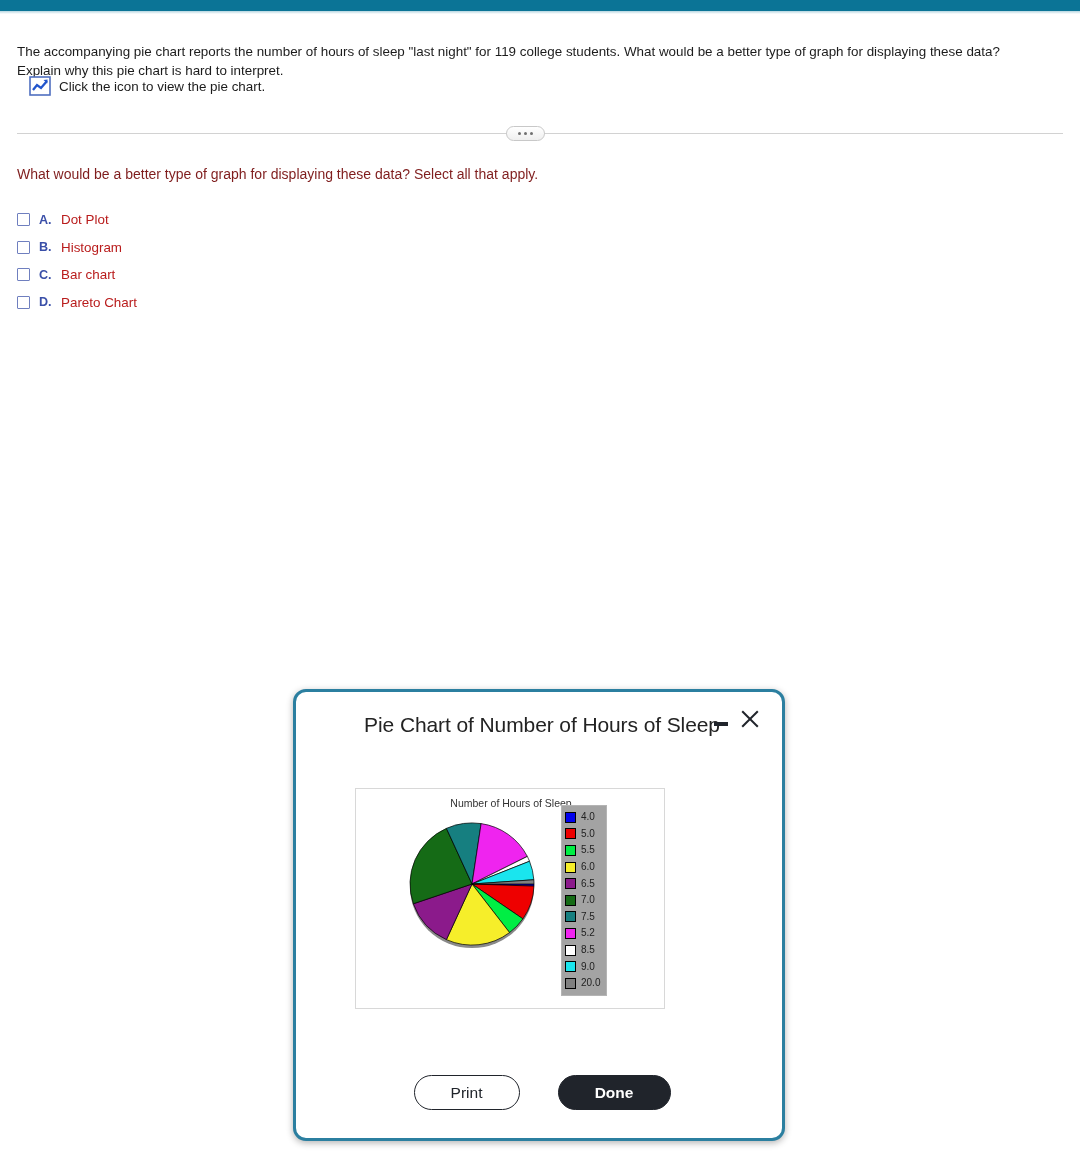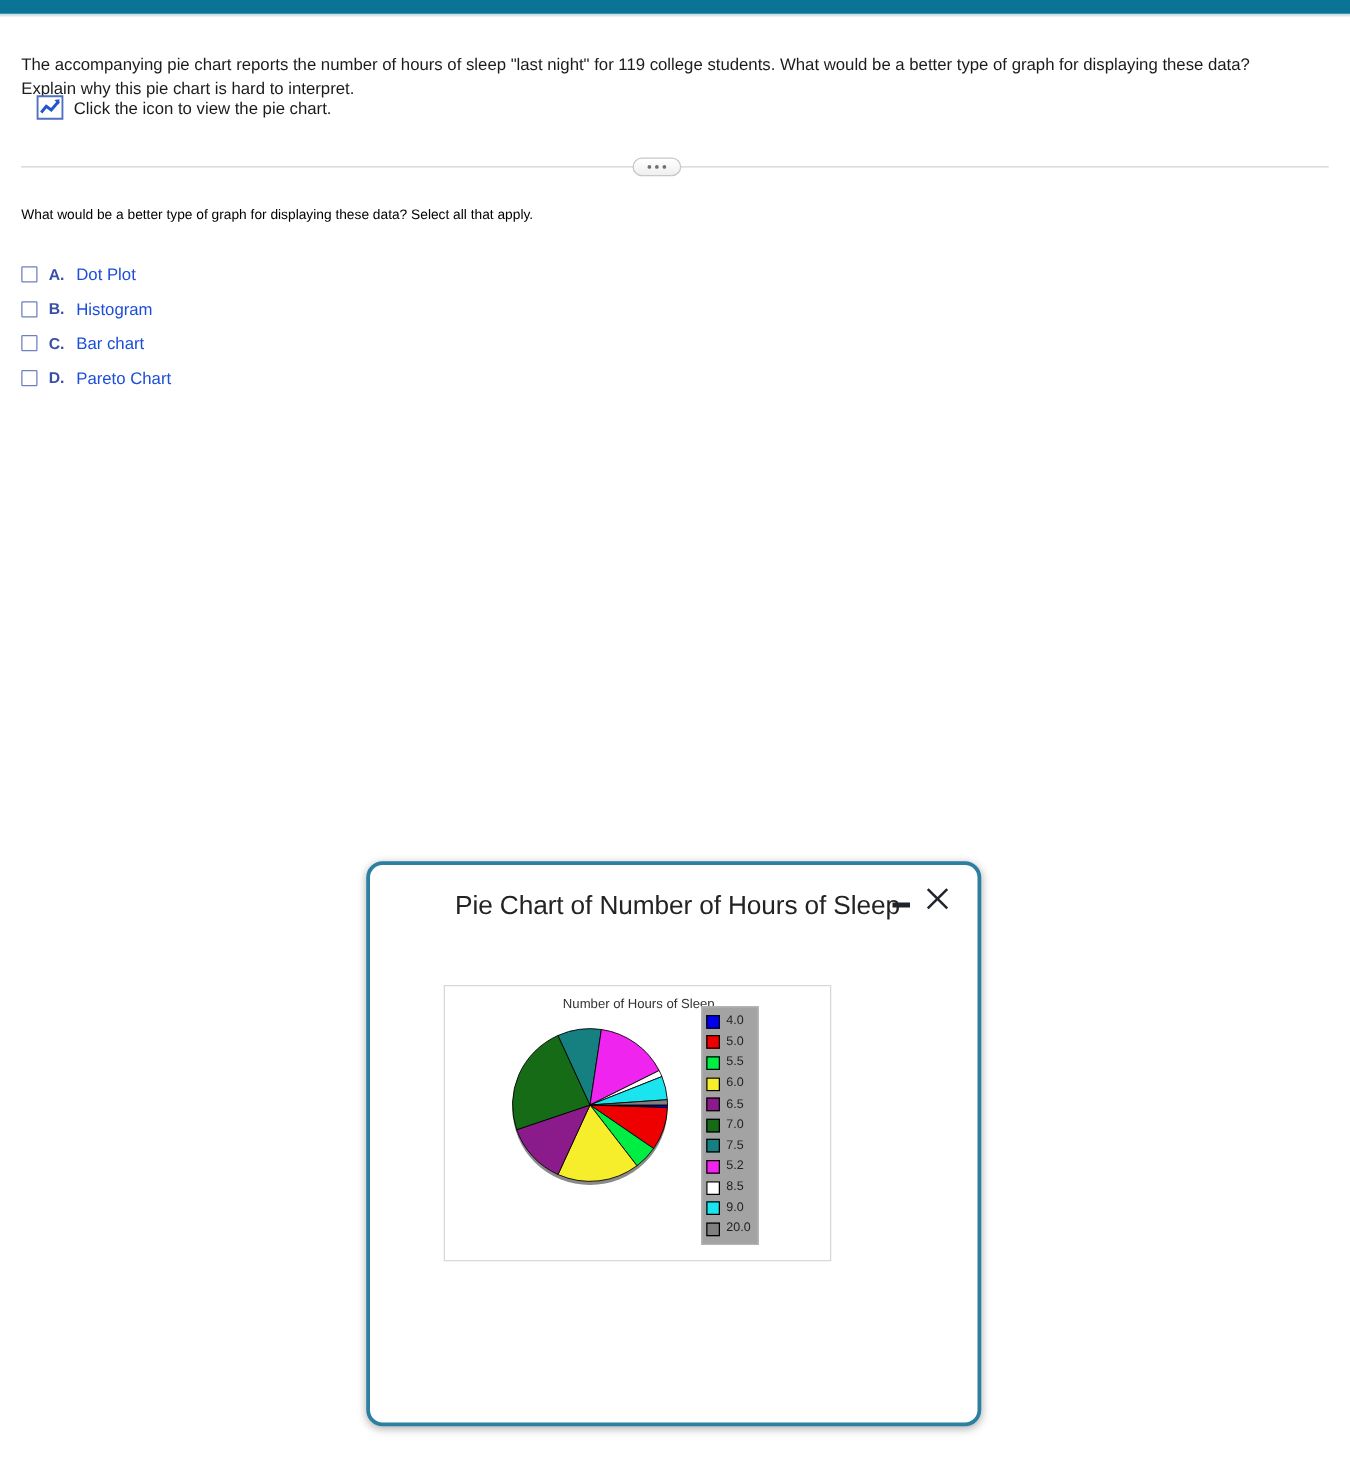--- a/index.html
+++ b/index.html
@@ -95,22 +95,22 @@
     width: 3px; height: 3px;
     border-radius: 50%;
     background: #707070;
   }
 
   
   #question-text {
     position: absolute;
     top: 166px;
     left: 17px;
-    font-size: 11px;
-    color: #000000;
+    font-size: 14px;
+    color: #7f1d1d;
   }
   #options-list {
     position: absolute;
     top: 206px;
     left: 17px;
   }
   .option-row {
     display: flex;
     align-items: center;
     height: 27.5px;
@@ -126,21 +126,21 @@
   }
   .option-letter {
     font-size: 12.6px;
     font-weight: bold;
     color: #3a4fa8;
     width: 22px;
     flex: none;
   }
   .option-label {
     font-size: 13.4px;
-    color: #1d4ed8;
+    color: #b91c1c;
   }
 
   
   #pie-dialog {
     position: absolute;
     left: 293px;
     top: 689px;
     width: 492px;
     height: 452px;
     background: #ffffff;
@@ -393,14 +393,18 @@
           <span class="legend-swatch" style="background: rgb(26, 229, 238);"></span>
           <span class="legend-label">9.0</span>
         </div>
         <div class="legend-row">
           <span class="legend-swatch" style="background: rgb(128, 128, 128);"></span>
           <span class="legend-label">20.0</span>
         </div>
       </div>
   </div>
 
+  <div id="dialog-buttons">
+    <button id="print-button">Print</button>
+    <button id="done-button">Done</button>
+  </div>
 
 </div>
 
 </body></html>

